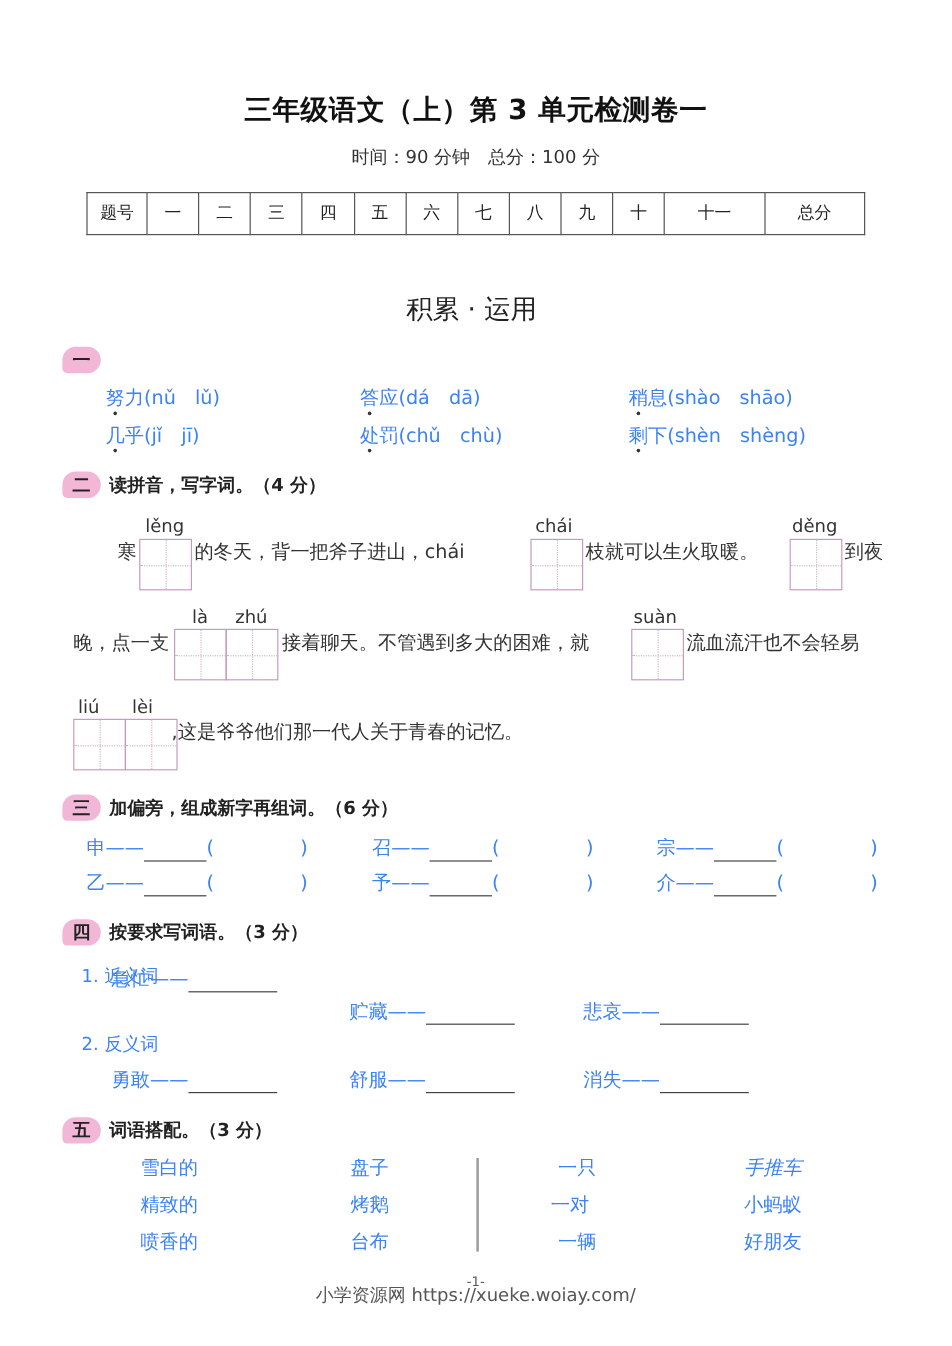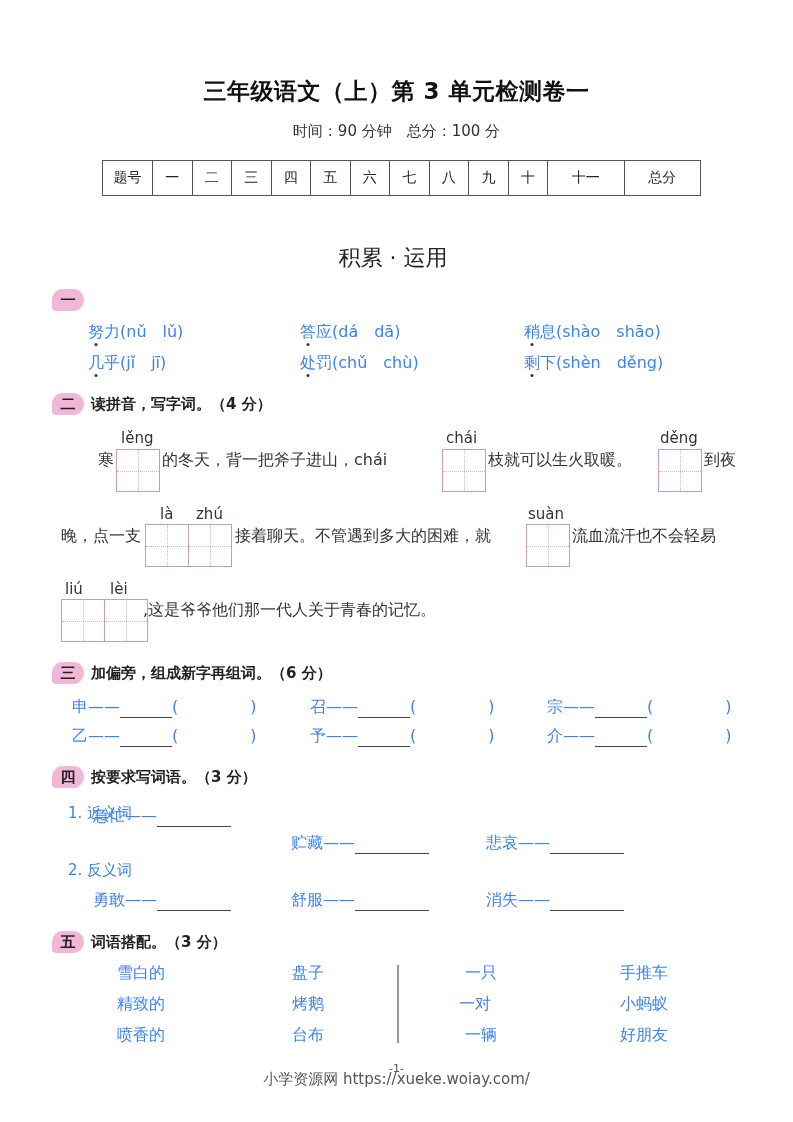--- a/index.html
+++ b/index.html
@@ -1,21 +1,21 @@
 <!DOCTYPE html>
 <html><head>
   <meta charset="utf-8">
   <style>
     * { box-sizing: border-box; margin: 0; padding: 0; }
     html, body { width: 793px; height: 1122px; background: #ffffff; overflow: hidden; }
     body { position: relative; font-family: "DejaVu Sans", sans-serif; color: #222; }
     .abs { position: absolute; }
     .title { top: 76px; left: 0; width: 793px; text-align: center; font-size: 23px; font-weight: bold; color: #111; letter-spacing: 0.5px; }
     .subtitle { top: 122px; left: 0; width: 793px; text-align: center; font-size: 15px; color: #333; }
-    table.score { position: absolute; top: 160px; left: 72px; width: 599px; border-collapse: collapse; margin-left: 30px; }
+    table.score { position: absolute; top: 160px; left: 72px; width: 649px; border-collapse: collapse; }
     table.score td { border: 1px solid #555; height: 35px; text-align: center; font-size: 14px; color: #222; }
     table.score td.head { width: 50px; font-size: 14px; }
     .section-title { top: 243px; left: 0; width: 786px; text-align: center; font-size: 22px; color: #222; }
     .q-head { display: flex; align-items: center; font-size: 15px; font-weight: bold; color: #222; }
     .q-badge { width: 32px; height: 22px; border-radius: 11px 11px 11px 4px; background: #f2b7d6; margin-right: 7px; text-align: center; font-size: 15px; line-height: 22px; font-weight: bold; color: #222; }
     .row-text { font-size: 16px; color: #3b82f6; white-space: nowrap; }
     .dotc { position: relative; }
     .dotc::after { content: ""; position: absolute; left: 50%; bottom: -5px; width: 3px; height: 3px; background: #333; border-radius: 50%; transform: translateX(-50%); }
     .box { position: absolute; border: 1px solid #c79bbd; background: transparent; }
     .box::before { content: ""; position: absolute; left: 50%; top: 0; bottom: 0; border-left: 1px dotted #d3b5c9; }
@@ -67,21 +67,21 @@
 <div class="abs row-text" style="top:322px; left:524px;">
   <span class="dotc">稍</span><span>息</span><span>(shào　shāo)</span>
 </div>
 <div class="abs row-text" style="top:353px; left:88px;">
   <span class="dotc">几</span><span>乎</span><span>(jǐ　jī)</span>
 </div>
 <div class="abs row-text" style="top:353px; left:300px;">
   <span class="dotc">处</span><span>罚</span><span>(chǔ　chù)</span>
 </div>
 <div class="abs row-text" style="top:353px; left:524px;">
-  <span class="dotc">剩</span><span>下</span><span>(shèn　děng)</span>
+  <span class="dotc">剩</span><span>下</span><span>(shèn　shèng)</span>
 </div>
 
 <div class="abs q-head" style="top:393px; left:52px;">
   <span class="q-badge">二</span>
   <span>读拼音，写字词。（4 分）</span>
 </div>
 
 <span class="py" style="top:429px; left:121px;">lěng</span>
 <span class="py" style="top:429px; left:446px;">chái</span>
 <span class="py" style="top:429px; left:660px;">děng</span>
@@ -152,18 +152,18 @@
 <div class="abs row-text" style="top:963px; left:117px;">雪白的</div>
 <div class="abs row-text" style="top:994px; left:117px;">精致的</div>
 <div class="abs row-text" style="top:1025px; left:117px;">喷香的</div>
 <div class="abs row-text" style="top:963px; left:292px;">盘子</div>
 <div class="abs row-text" style="top:994px; left:292px;">烤鹅</div>
 <div class="abs row-text" style="top:1025px; left:292px;">台布</div>
 <div class="vline"></div>
 <div class="abs row-text" style="top:963px; left:465px;">一只</div>
 <div class="abs row-text" style="top:994px; left:459px;">一对</div>
 <div class="abs row-text" style="top:1025px; left:465px;">一辆</div>
-<div class="abs row-text" style="top:963px; left:620px;">手推车</div>
+<div class="abs row-text" style="top:963px; left:620px;font-style:italic;">手推车</div>
 <div class="abs row-text" style="top:994px; left:620px;">小蚂蚁</div>
 <div class="abs row-text" style="top:1025px; left:620px;">好朋友</div>
 
 <div class="abs footer-page">-1-</div>
 <div class="abs footer-url">小学资源网 https://xueke.woiay.com/</div>
 
 </body></html>

